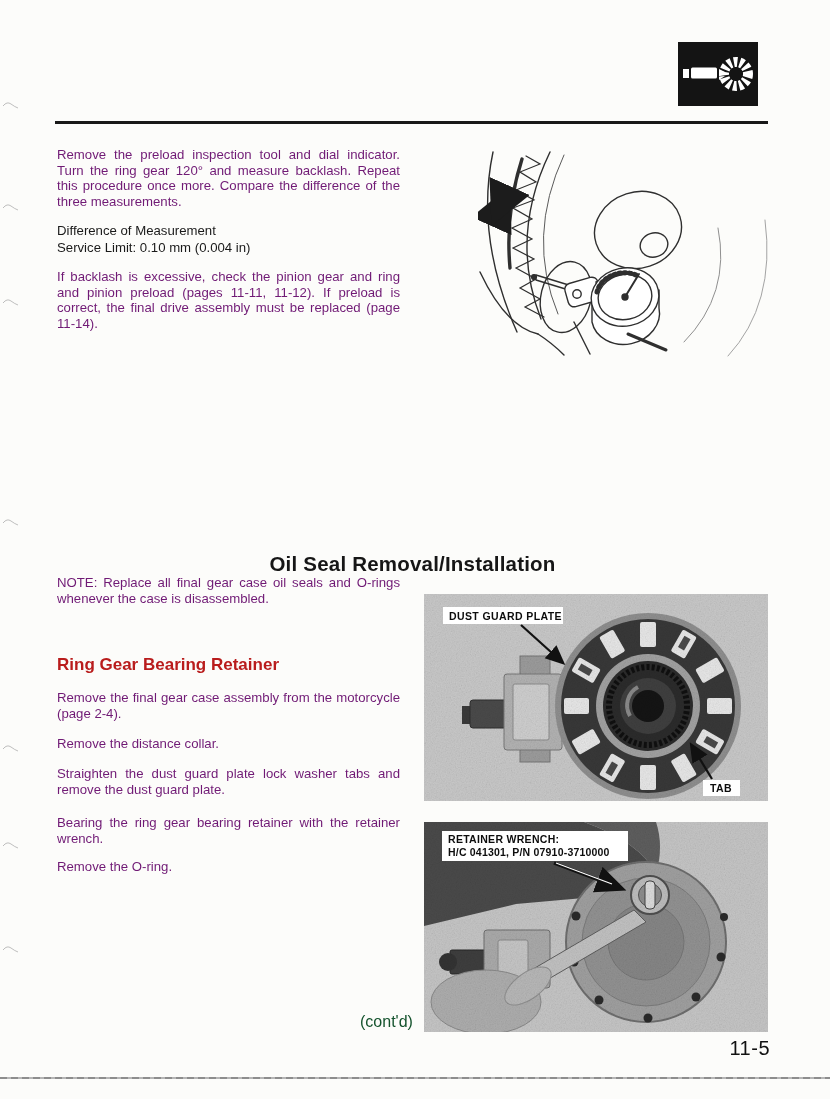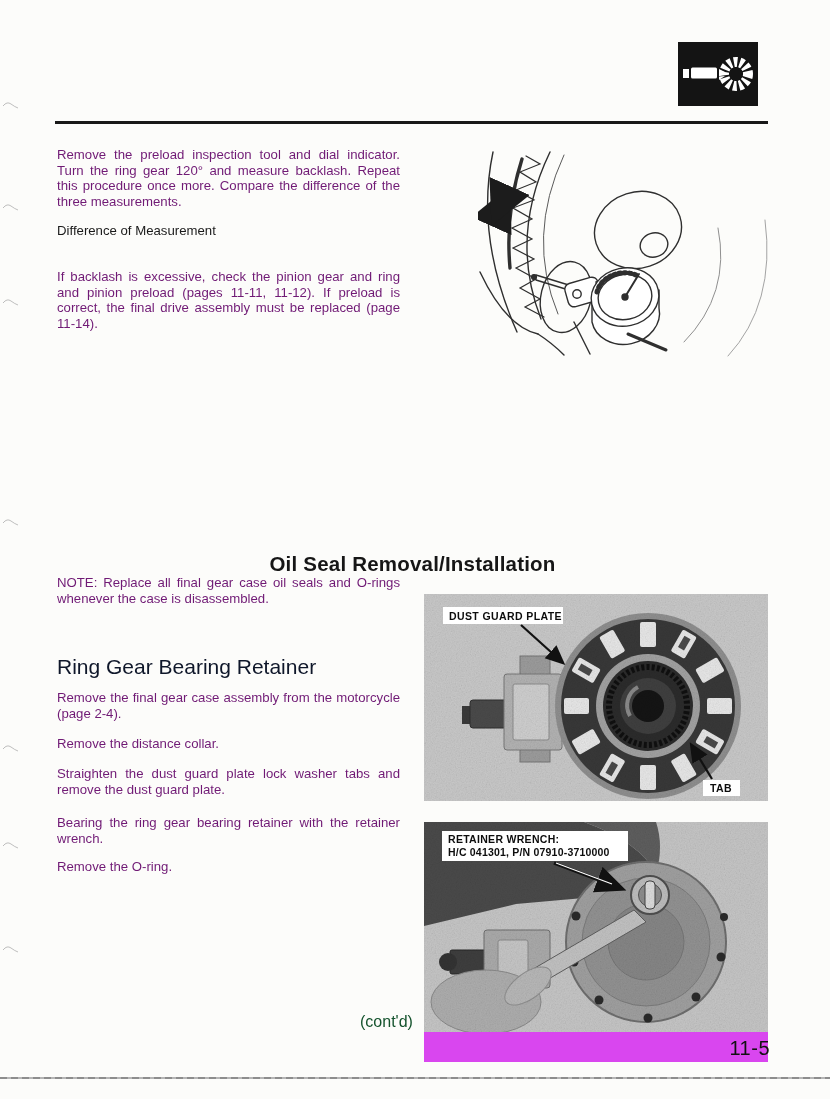--- a/index.html
+++ b/index.html
@@ -10,22 +10,22 @@
   }
   .para{
     position:absolute;left:57px;width:343px;
     font-size:13.2px;line-height:15.6px;text-align:justify;color:#701a75;
   }
   .spec{font-weight:normal;line-height:16.5px;text-align:left;color:#1a1a1a;}
   .top-rule{position:absolute;left:55px;top:121px;width:713px;height:3px;background:#181818;}
   .heading-row{position:absolute;left:57px;top:552px;width:711px;display:flex;align-items:center;flex-direction:column;}
   .heading-row h1{margin:0;font-size:20.5px;line-height:24px;font-weight:bold;letter-spacing:.2px;color:#161616;white-space:nowrap;}
   .heading-rule{flex:1;height:3px;background:#1a1a1a;margin-left:10px;margin-top:3px;}
-  h2.subhead{position:absolute;left:57px;top:655px;margin:0;font-size:21px;font-weight:normal;color:#0f172a;}
-  .photo{position:absolute;left:424px;background:#d946ef;}
+  h2.subhead{position:absolute;left:57px;top:655px;margin:0;font-size:17px;font-weight:bold;color:#b91c1c;}
+  .photo{position:absolute;left:424px;background:#4d7c0f;}
   .contd{position:absolute;left:360px;top:1013px;font-size:16px;color:#14532d;text-align:center;}
   .page-num{position:absolute;right:60px;top:1037px;font-size:20px;font-weight:normal;letter-spacing:.5px;color:#111;}
   .bottom-rule{position:absolute;left:0;top:1077px;width:830px;height:2px;
     background:repeating-linear-gradient(90deg,#8d8d8d 0 7px,#b5b5b5 7px 11px);}
   .bmark{position:absolute;left:2px;opacity:.85;}
   .logo{position:absolute;left:678px;top:42px;width:80px;height:64px;}
   .lineart{position:absolute;left:478px;top:142px;width:300px;height:220px;}
 </style>
 </head>
 <body>
@@ -63,20 +63,21 @@
     <circle cx="58" cy="32" r="12" fill="none" stroke="#fff" stroke-width="10" stroke-dasharray="3.6 2.4"></circle>
     <circle cx="58" cy="32" r="6.5" fill="#141414"></circle>
   </svg>
 </div>
 
 <div class="top-rule"></div>
 
 <div class="para" style="top:147px">Remove the preload inspection tool and dial indicator. Turn the ring gear 120° and measure backlash. Repeat this procedure once more. Compare the difference of the three measurements.</div>
 <div class="para spec" style="top:223px">
   <div>Difference of Measurement</div>
+  <div>Service Limit: 0.10 mm (0.004 in)</div>
 </div>
 <div class="para" style="top:269px">If backlash is excessive, check the pinion gear and ring and pinion preload (pages 11-11, 11-12). If preload is correct, the final drive assembly must be replaced (page 11-14).</div>
 
 <div class="lineart">
   <svg width="300" height="220" viewBox="0 0 300 220">
     <defs>
       <marker id="dar" markerWidth="9" markerHeight="9" refX="6" refY="4" orient="auto-start-reverse">
         <path d="M0,0 L8,4 L0,8 Z" fill="#1c1c1c"></path>
       </marker>
     </defs>
@@ -193,21 +194,21 @@
 
     <rect x="19" y="13" width="120" height="17" fill="#ffffff"></rect>
     <text x="25" y="26" font-size="10.5" font-weight="bold" letter-spacing="0.4" fill="#0d0d0d">DUST GUARD PLATE</text>
     <line x1="97" y1="31" x2="138" y2="68" stroke="#111" stroke-width="2.2" marker-end="url(#ah1)"></line>
     <rect x="279" y="186" width="37" height="16" fill="#ffffff"></rect>
     <text x="286" y="198" font-size="10.5" font-weight="bold" letter-spacing="0.4" fill="#0d0d0d">TAB</text>
     <line x1="288" y1="185" x2="268" y2="152" stroke="#111" stroke-width="2.2" marker-end="url(#ah1)"></line>
   </svg>
 </div>
 
-<div class="photo" style="top:822px;width:344px;height:240px">
+<div class="photo" style="top:822px;width:344px;height:210px">
   <svg width="344" height="210" viewBox="0 0 344 210">
     <defs>
       <filter id="g2" x="0" y="0" width="100%" height="100%">
         <feTurbulence type="fractalNoise" baseFrequency="0.8" numOctaves="2" stitchTiles="stitch"></feTurbulence>
         <feColorMatrix type="saturate" values="0"></feColorMatrix>
       </filter>
       <marker id="ah2" markerWidth="10" markerHeight="10" refX="7" refY="4" orient="auto">
         <path d="M0,0 L9,4 L0,8 Z" fill="#111"></path>
       </marker>
     </defs>

